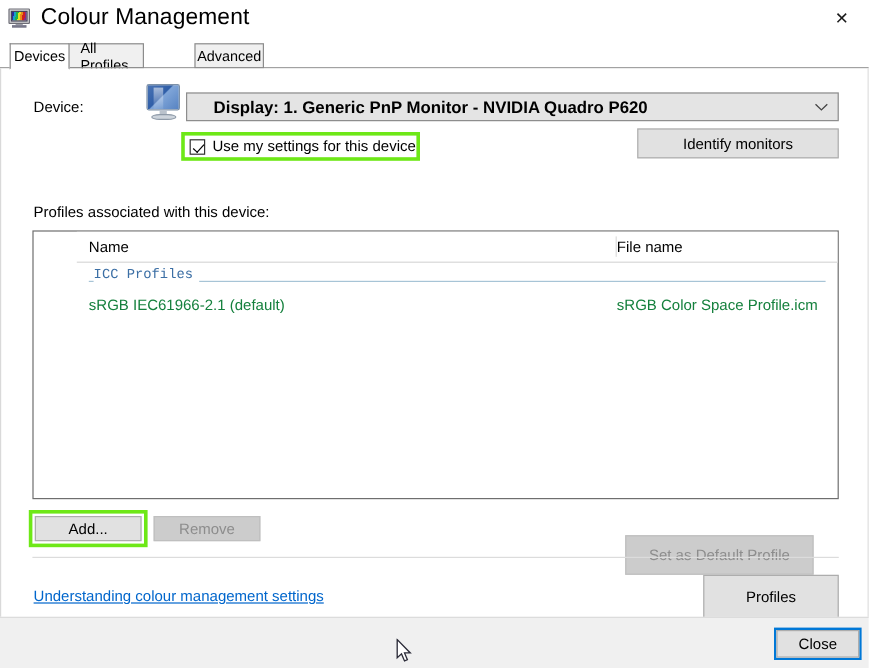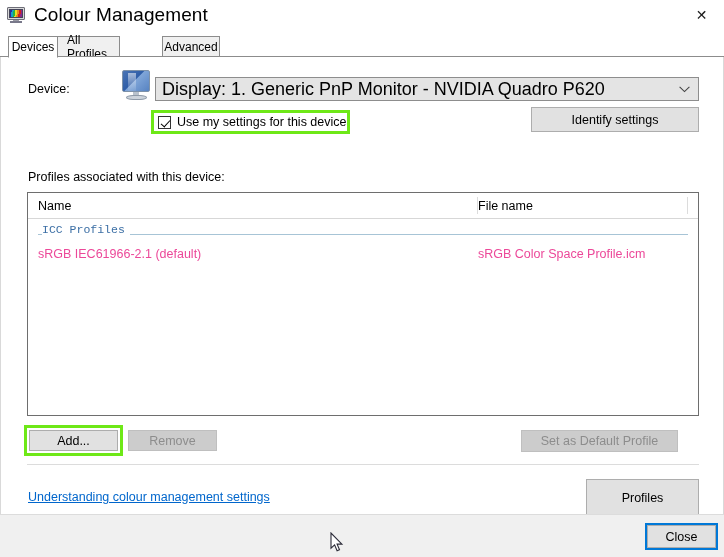--- a/index.html
+++ b/index.html
@@ -187,25 +187,26 @@
     left: 155px; top: 77px;
     width: 544px; height: 24px;
     box-sizing: border-box;
     background: #e4e4e4;
     border: 1px solid #8d8d8d;
     display: flex;
     align-items: center;
     cursor: default;
   }
   .device-combo .combo-text {
-    padding-left: 6px;
-    font-size: 18px;
+    padding-left: 22px;
+    font-size: 14px;
     color: #000;
     white-space: nowrap;
     overflow: hidden;
+    font-weight: bold;
   }
   .device-combo .combo-arrow {
     position: absolute;
     right: 8px; top: 0; bottom: 0;
     display: flex;
     align-items: center;
     color: #4a4a4a;
     font-size: 10px;
   }
 
@@ -282,20 +283,21 @@
 
   
   .listview {
     position: absolute;
     left: 27px; top: 192px;
     width: 672px; height: 224px;
     box-sizing: border-box;
     background: #ffffff;
     border: 1px solid #6e6e6e;
     overflow: hidden;
+    padding-left: 36px;
   }
   .lv-header {
     position: relative;
     height: 25px;
     border-bottom: 1px solid #d7d7d7;
     background: #ffffff;
   }
   .lv-col {
     position: absolute;
     top: 0; height: 25px;
@@ -336,21 +338,21 @@
     position: relative;
     height: 21px;
     cursor: default;
   }
   .lv-cell {
     position: absolute;
     top: 0; height: 21px;
     display: flex;
     align-items: center;
     font-size: 12.5px;
-    color: #ec4899;
+    color: #15803d;
     white-space: nowrap;
   }
 
   
   .hl-add {
     position: absolute;
     left: 24px; top: 425px;
     width: 99px; height: 31px;
     box-sizing: border-box;
     border: 3px solid #6ee817;
@@ -360,22 +362,22 @@
     left: 29px; top: 430px;
     width: 89px; height: 21px;
   }
   .btn-remove {
     position: absolute;
     left: 128px; top: 430px;
     width: 89px; height: 21px;
   }
   .btn-setdefault {
     position: absolute;
-    left: 521px; top: 430px;
-    width: 157px; height: 22px;
+    left: 521px; top: 446px;
+    width: 157px; height: 33px;
   }
 
   .sep-line {
     position: absolute;
     left: 27px; top: 464px;
     width: 672px; height: 1px;
     background: #dcdcdc;
   }
 
   .link-understanding {
@@ -474,21 +476,21 @@
     </svg>
   </div>
 </div>
 
 <div class="hl-checkbox"></div>
 <div class="chk-row">
   <span class="chk-box"></span>
   <span class="chk-label">Use my settings for this device</span>
 </div>
 
-<div class="btn btn-identify">Identify settings</div>
+<div class="btn btn-identify">Identify monitors</div>
 
 <div class="label-profiles">Profiles associated with this device:</div>
 
 <div class="listview">
   <div class="lv-header">
     <div class="lv-col" style="left:0;width:440px;padding-left:10px;">
       <span>Name</span>
       <span class="col-sep"></span>
     </div>
     <div class="lv-col" style="left:440px;width:210px;padding-left:10px;">

